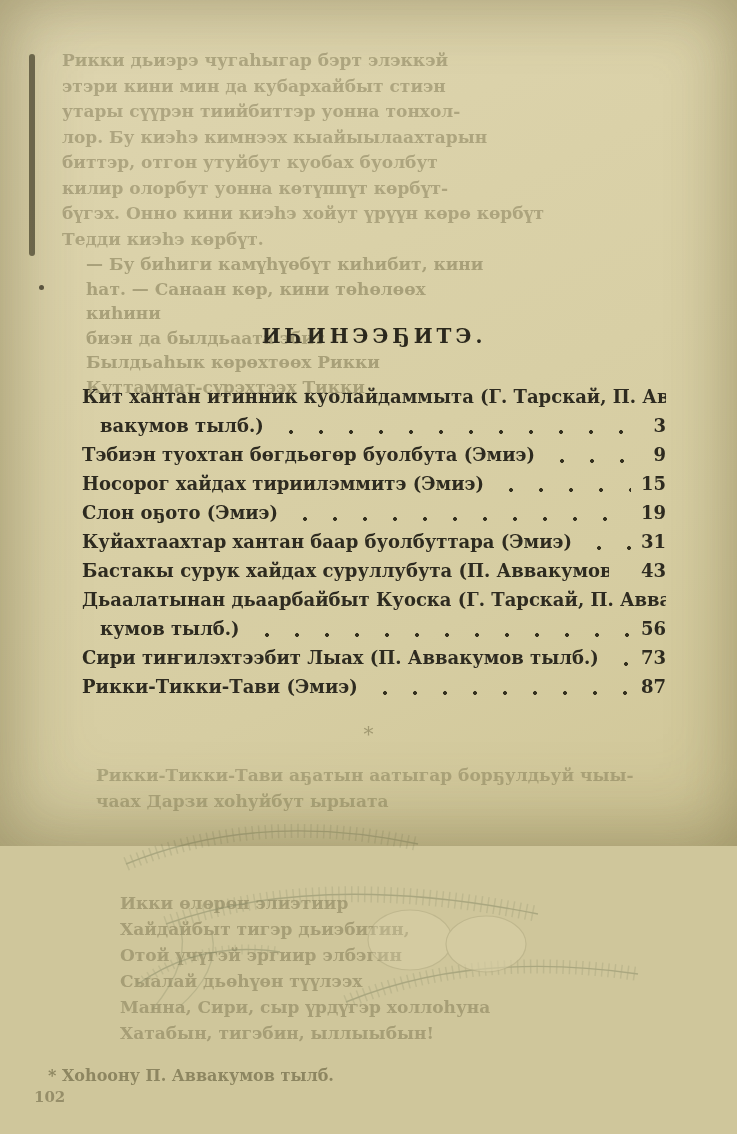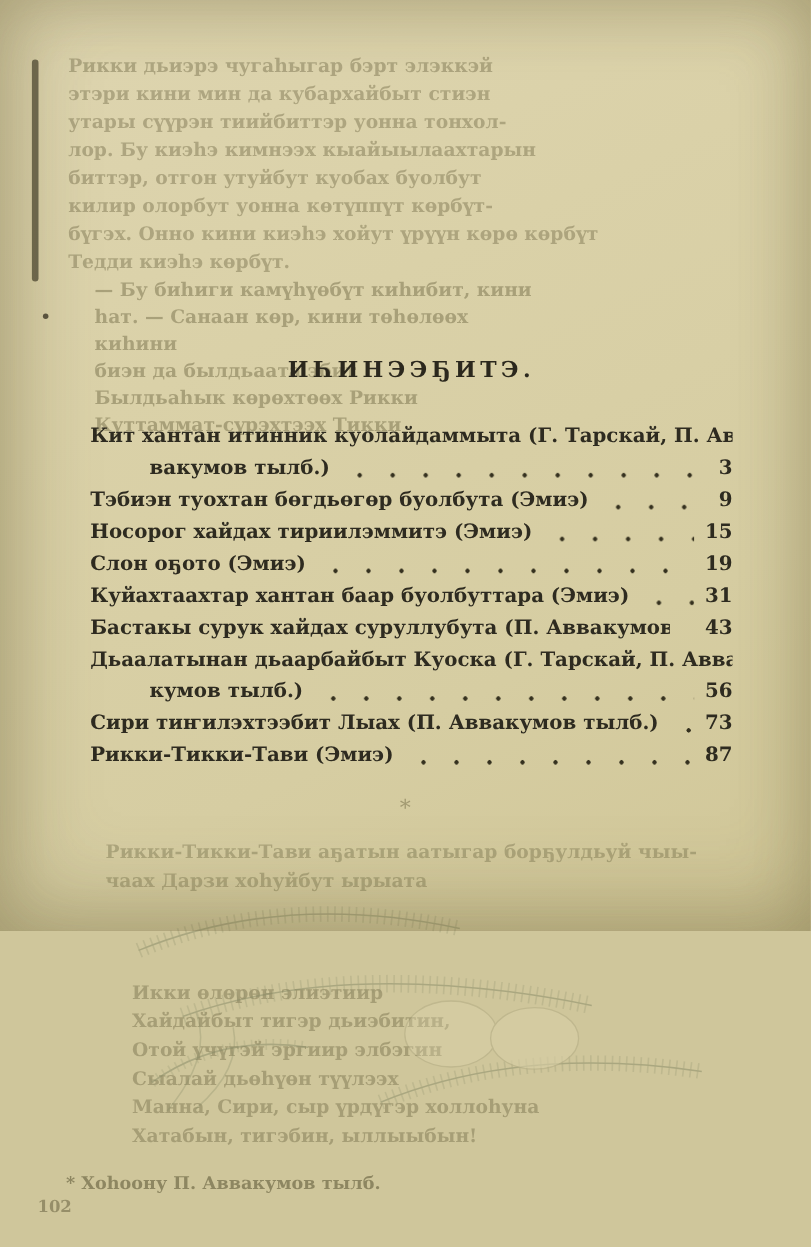--- a/index.html
+++ b/index.html
@@ -19,21 +19,21 @@
   }
   
   .bleed{
     position:absolute;pointer-events:none;white-space:pre-line;
     font-weight:700;filter:blur(.45px);
   }
   .bleed.top{left:62px;top:48px;width:640px;font-size:17px;line-height:25.5px;color:rgba(104,98,62,.40);}
   .bleed.mid{left:86px;top:252px;width:420px;font-size:17px;line-height:24.5px;color:rgba(100,94,58,.42);}
   .bleed.para{left:96px;top:762px;width:570px;font-size:17px;line-height:26px;color:rgba(108,102,66,.38);}
   .bleed.poem{left:120px;top:862px;width:470px;font-size:17px;line-height:26px;color:rgba(104,98,62,.40);margin-top:28px;}
-  .bleed.footnote{left:60px;top:1066px;font-size:16px;color:rgba(88,82,50,.55);filter:blur(.3px);text-align:right;}
+  .bleed.footnote{left:48px;top:1066px;font-size:16px;color:rgba(88,82,50,.55);filter:blur(.3px);text-align:right;}
   .bleed.pageno{left:34px;top:1088px;font-size:15px;color:rgba(88,82,50,.48);}
   .ornament{
     position:absolute;left:0;right:0;top:722px;text-align:center;pointer-events:none;
     font-size:20px;color:rgba(100,94,58,.45);filter:blur(.3px);
   }
   
   .edge-strip{
     position:absolute;left:29px;top:54px;width:6px;height:202px;
     background:#443f2c;opacity:.72;border-radius:3px;filter:blur(.4px);
   }
@@ -47,21 +47,21 @@
   .content{
     position:absolute;left:82px;top:324px;width:584px;
   }
   .title{
     text-align:center;font-size:20px;font-weight:700;letter-spacing:4px;
     margin:0 0 34px 0;color:#2b281d;
   }
   .toc{font-size:18px;font-weight:700;color:#2e2b20;}
   .toc-row{display:flex;align-items:flex-end;line-height:29px;min-width:0;}
   .toc-text{white-space:nowrap;flex:0 1 auto;min-width:0;overflow:hidden;}
-  .toc-text.cont{margin-left:54px;text-align:center;}
+  .toc-text.cont{margin-left:18px;text-align:center;}
   .leader{
     flex:1 1 12px;min-width:10px;height:7px;margin:0 10px 5px 12px;
     background:radial-gradient(circle,#35311f 1.7px,transparent 2.2px) left bottom/30px 6px repeat-x;
   }
   .toc-page{flex:0 0 auto;text-align:right;}
 </style>
 </head>
 <body>
 
 <div class="page">

